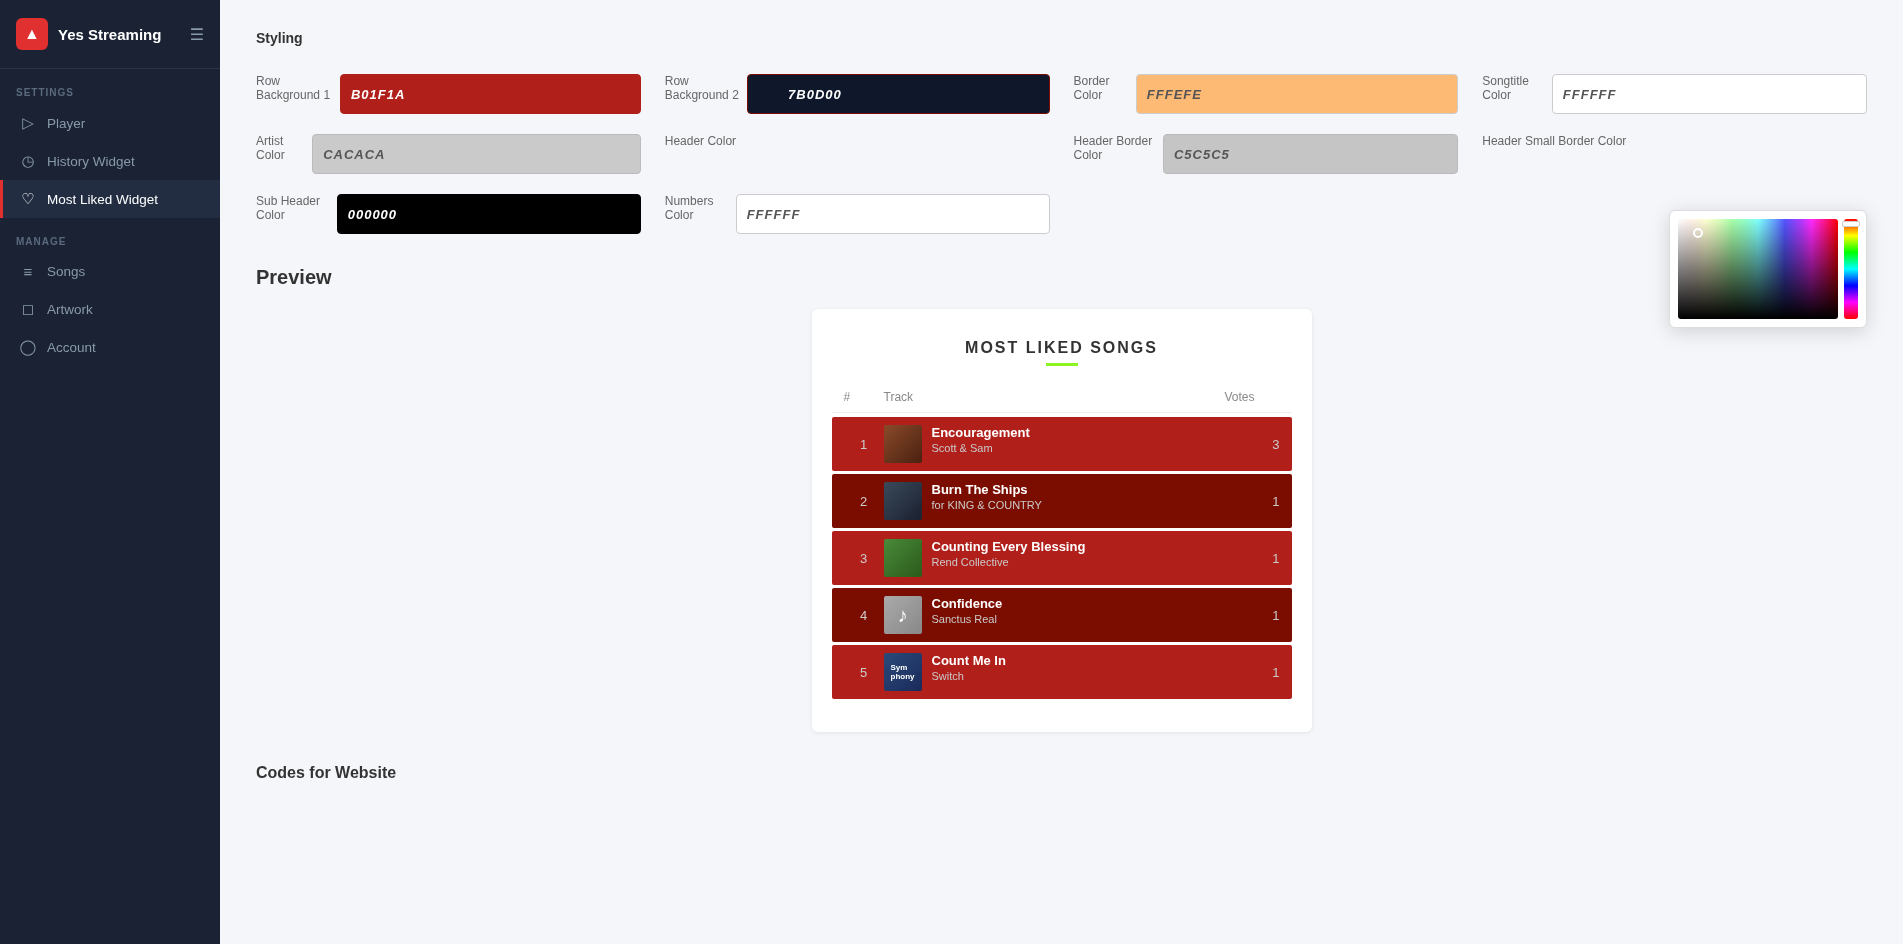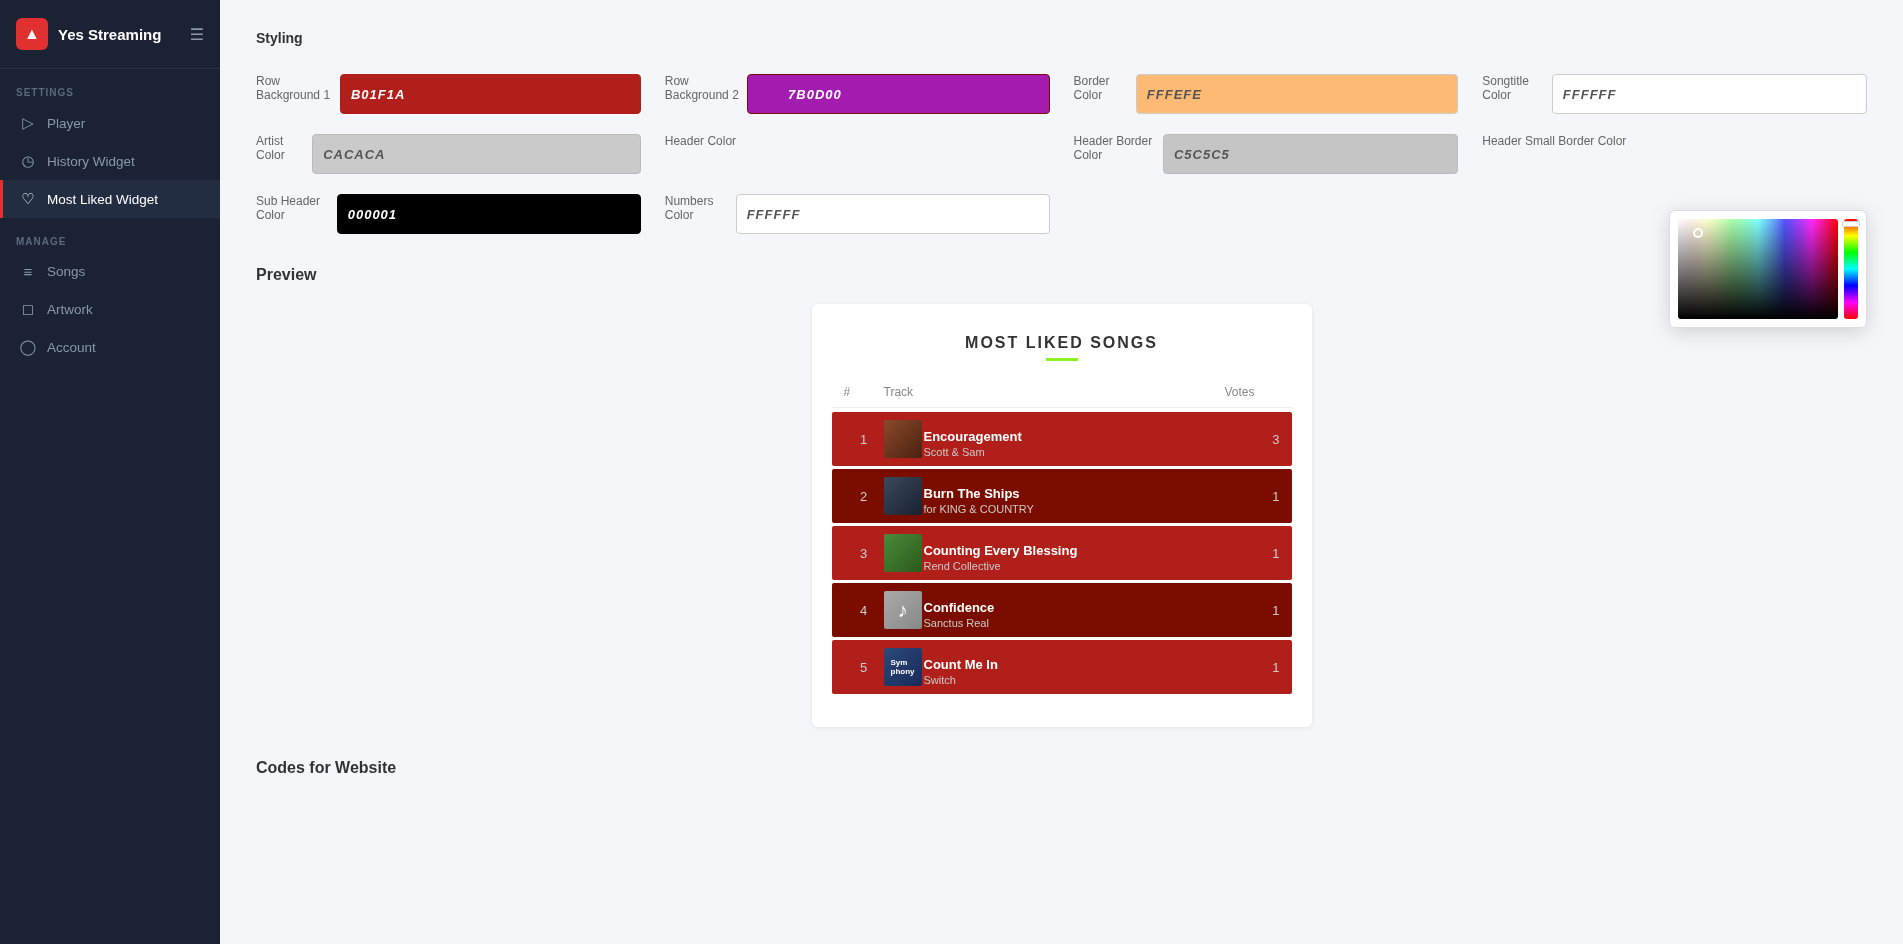--- a/index.html
+++ b/index.html
@@ -69,21 +69,21 @@
     .color-swatch {
       width: 100%; height: 40px;
       border-radius: 4px;
       border: 1px solid #ddd;
       display: flex; align-items: center; padding: 0 10px;
       font-size: 13px; font-weight: 600; cursor: pointer;
       letter-spacing: 1px;
       font-style: italic;
     }
     .swatch-dark-red { background: #B01F1A; color: #fff; border-color: #B01F1A; }
-    .swatch-dark-brown { background: #a21caf; color: #fff; border-color: #7B0D00; padding-left: 40px; }
+    .swatch-dark-brown { background: #0f172a; color: #fff; border-color: #7B0D00; padding-left: 40px; }
     .swatch-light { background: #fdba74; color: #555; border-color: #ccc; }
     .swatch-white { background: #fff; color: #555; border-color: #ccc; }
     .swatch-gray { background: #CACACA; color: #555; border-color: #bbb; }
     .swatch-dark { background: #333333; color: #fff; border-color: #333; }
     .swatch-silver { background: #C5C5C5; color: #555; border-color: #bbb; }
     .swatch-green { background: #8DF422; color: #333; border-color: #8DF422; }
     .swatch-black { background: #000; color: #fff; border-color: #000; }
     .swatch-white2 { background: #fff; color: #555; border-color: #ccc; }
 
     
@@ -124,21 +124,21 @@
     }
     .picker-hue-thumb {
       position: absolute; top: 2px; left: -2px; right: -2px;
       height: 6px;
       background: #fff;
       border: 1px solid #ccc;
       border-radius: 2px;
     }
 
     
-    h3.section-title { font-size: 16px; font-weight: 600; color: #333; margin-bottom: 20px; }
+    h3.section-title { font-size: 20px; font-weight: 600; color: #333; margin-bottom: 20px; }
 
     .preview-container {
       background: #fff;
       border-radius: 6px;
       padding: 30px 20px;
       box-shadow: 0 1px 4px rgba(0,0,0,0.08);
       max-width: 500px;
       margin: 0 auto 32px;
     }
     .widget-header {
@@ -161,21 +161,21 @@
     .widget-row {
       display: grid; grid-template-columns: 40px 1fr 80px;
       align-items: center;
       padding: 8px 12px;
       background: #B01F1A;
       margin-bottom: 3px;
       border-radius: 2px;
     }
     .widget-row.alt { background: #7B0D00; }
     .row-num { color: #ccc; font-size: 13px; text-align: center; }
-    .row-track { display: flex; align-items: flex-end; gap: 2px; }
+    .row-track { display: flex; align-items: flex-start; gap: 10px; }
     .track-thumb {
       width: 38px; height: 38px;
       background: #555;
       border-radius: 2px;
       overflow: hidden;
       flex-shrink: 0;
     }
     
     .thumb-1 { background: linear-gradient(135deg, #8a4a2a 0%, #4a2010 100%); }
     .thumb-2 { background: linear-gradient(135deg, #3a4a5a 0%, #1a2030 100%); }
@@ -276,21 +276,21 @@
         <span>C5C5C5</span>
       </div>
     </div>
     <div class="color-field">
       <label>Header Small Border Color</label>
     </div>
 
     <div class="color-field">
       <label>Sub Header Color</label>
       <div class="color-swatch swatch-black">
-        <span>000001</span>
+        <span>000000</span>
       </div>
     </div>
     <div class="color-field">
       <label>Numbers Color</label>
       <div class="color-swatch swatch-white2">
         <span>FFFFFF</span>
       </div>
     </div>
     <div></div>
     <div></div>

